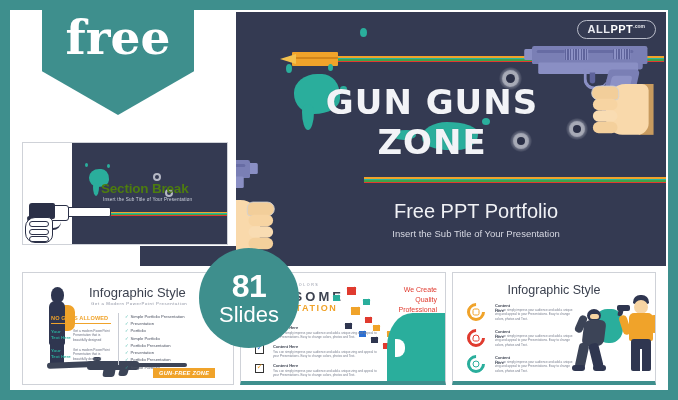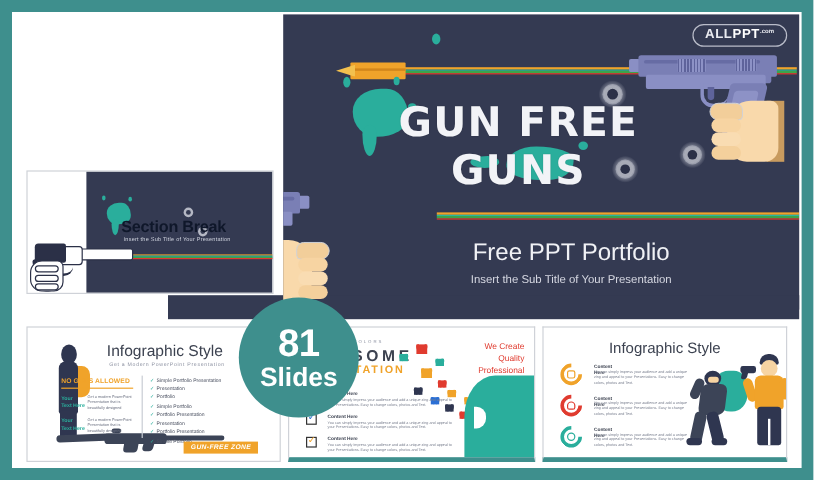--- a/index.html
+++ b/index.html
@@ -230,21 +230,21 @@
     background: #ffffff;
     border: 1px solid #cfd2d8;
     overflow: hidden;
   }
   .sec-slide .dark {
     position:absolute; left:49px; top:0; right:0; bottom:0;
     background:#343a52;
   }
   .sec-title {
     position:absolute; left: 78px; top: 38px;
-    color:#0f172a; font-size: 13.5px; font-weight:600;
+    color:#4d7c0f; font-size: 13.5px; font-weight:600;
     letter-spacing: -0.2px;
   }
   .sec-sub {
     position:absolute; left: 80px; top: 54px;
     color:#cfd3de; font-size: 4.6px; letter-spacing:0.2px;
   }
   .sec-splat { position:absolute; background:#2aae9c; border-radius:50%; }
   .sec-s1 { left: 66px; top: 26px; width: 20px; height: 18px;
     border-radius: 52% 40% 58% 45% / 48% 56% 40% 52%; }
   .sec-s2 { left: 70px; top: 40px; width: 6px; height: 13px;
@@ -279,21 +279,21 @@
     width: 100px; height: 100px;
     border-radius: 50%;
     background: #3e8f8d;
     color: #ffffff;
     display:flex; flex-direction:column;
     align-items:center; justify-content:center;
     z-index: 12;
     line-height: 1;
   }
   .badge .num { font-size: 32px; font-weight: 700; letter-spacing:-0.5px; }
-  .badge .lab { font-size: 22px; font-weight: 700; margin-top: 2px; }
+  .badge .lab { font-size: 22px; font-weight: 400; margin-top: 2px; }
 
   
   .thumb {
     position: absolute; top: 262px; height: 113px;
     background:#ffffff; border:1px solid #cfd2d8; overflow:hidden;
   }
   .t1 { left: 12px; width: 212px; }
   .t2 { left: 230px; width: 206px; border-bottom: 4px solid #3e8f8d; }
   .t3 { left: 442px; width: 204px; border-bottom: 4px solid #3e8f8d; }
 
@@ -418,20 +418,23 @@
     position:absolute; left: 130px; top: 236px; width: 526px; height: 20px;
     background:#343a52;
   }
 </style>
 </head>
 <body>
 
 <div class="page">
   <div class="canvas">
 
+    <div class="free-ribbon">
+      <span class="txt">free</span>
+    </div>
 
     <div class="hero">
 
       <div class="hero-logo">
         <span>ALL</span><span class="bold">PPT</span><span class="tiny">.com</span>
       </div>
 
       <div class="trail trail-top">
         <i class="c1"></i>
           <i class="c2"></i>
@@ -493,21 +496,21 @@
       </div>
       <div class="hand hand-l">
 
         <div class="palm"></div>
         <div class="thumb"></div>
         <div class="f f1"></div>
           <div class="f f2"></div>
           <div class="f f3"></div>
       </div>
 
-      <div class="hero-title">GUN FREE GUNS</div>
+      <div class="hero-title">GUN GUNS ZONE</div>
       <div class="hero-sub">Free PPT Portfolio</div>
       <div class="hero-sub2">Insert the Sub Title of Your Presentation</div>
     </div>
 
     <div class="sec-slide">
       <div class="dark"></div>
       <div class="sec-splat sec-s1"></div>
       <div class="sec-splat sec-s2"></div>
       <div class="sec-splat sec-s3"></div>
       <div class="sec-splat sec-s4"></div>

